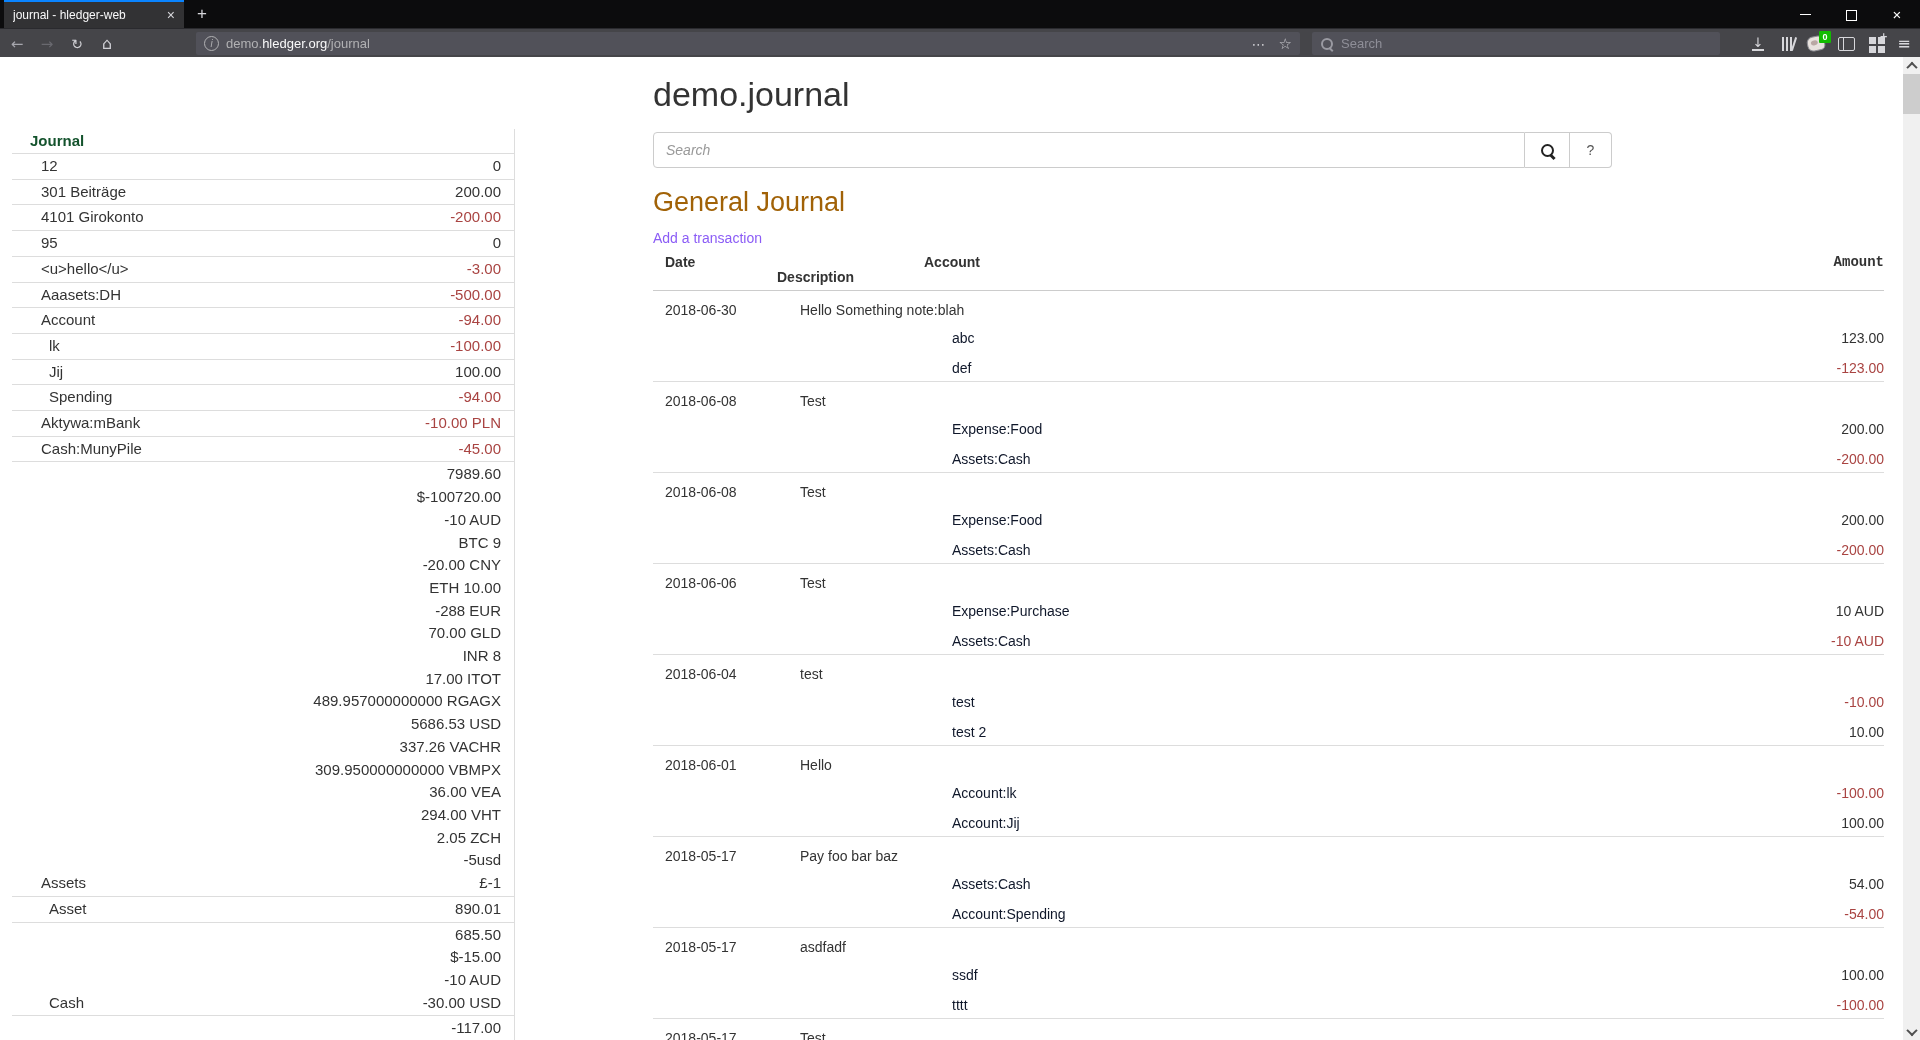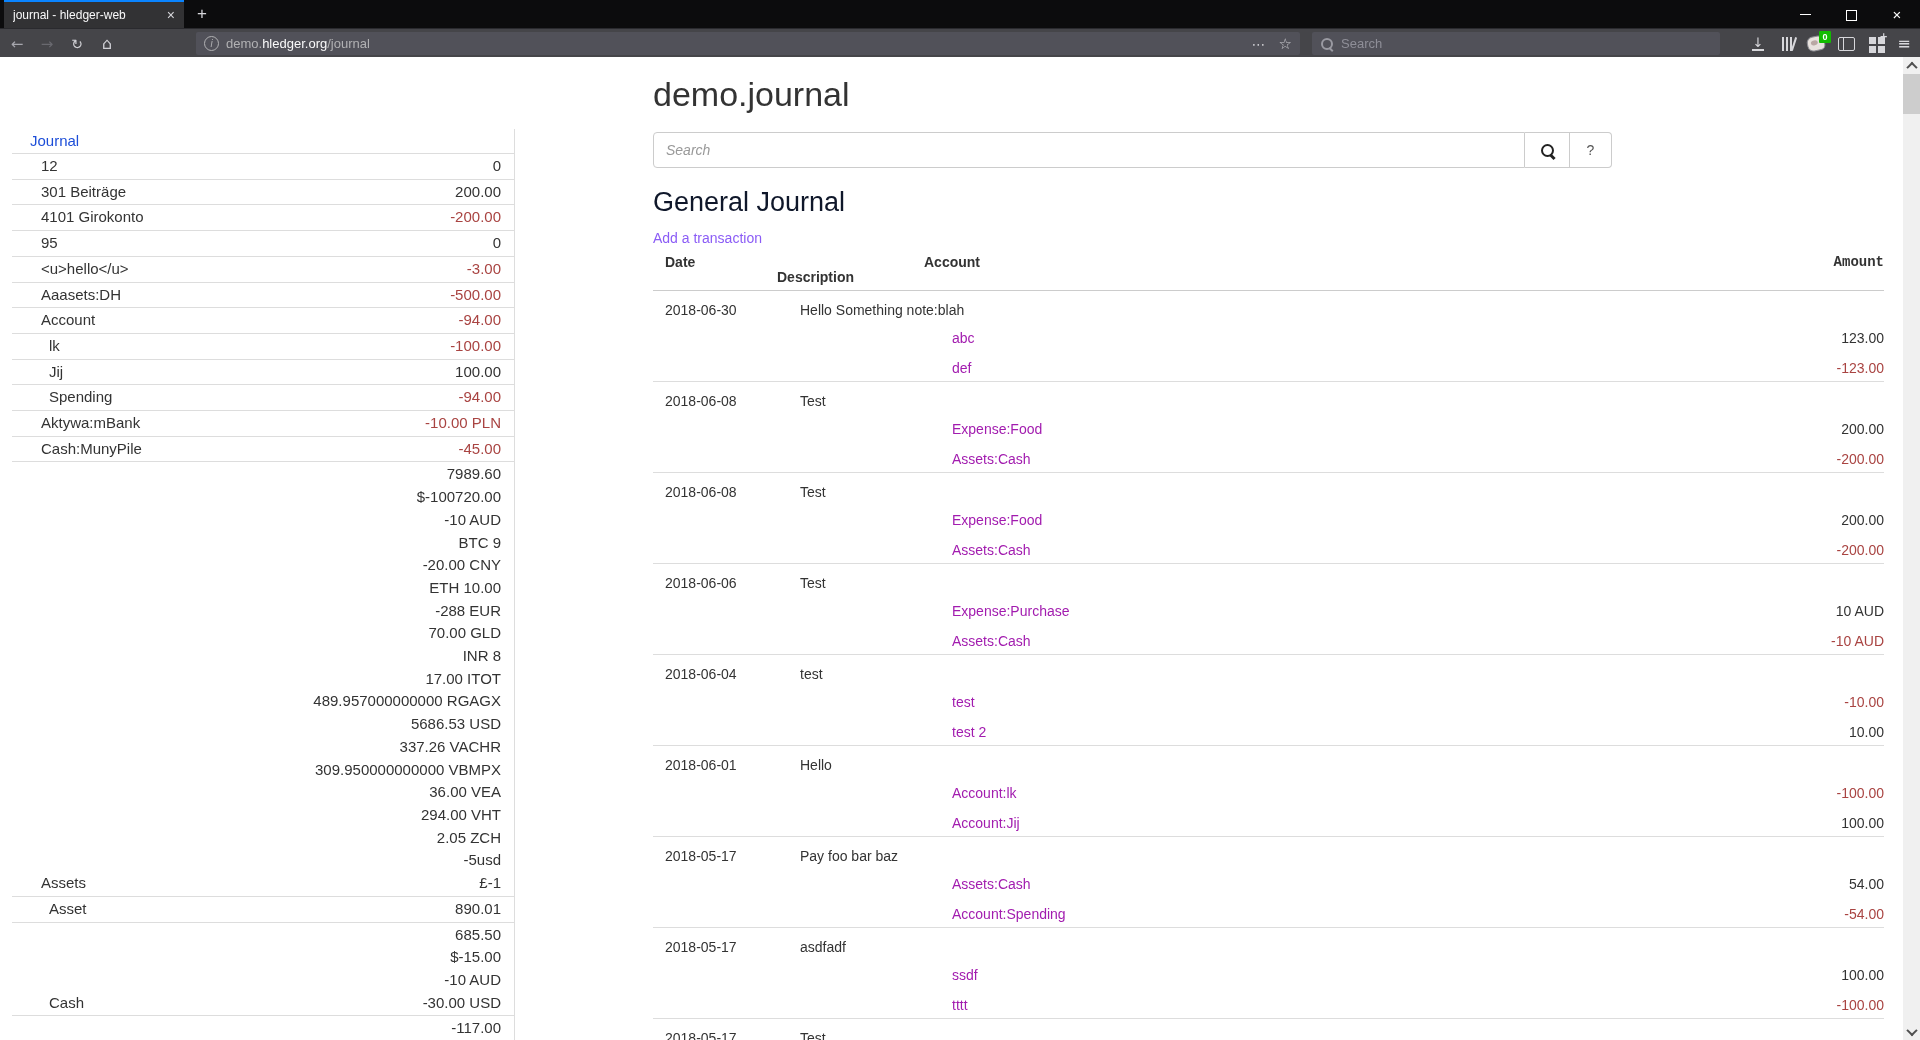--- a/index.html
+++ b/index.html
@@ -78,51 +78,51 @@
   .chev.down{transform:rotate(225deg) translate(1px,1px);}
   #sb-up{top:0;} #sb-down{bottom:0;}
   #sb-thumb{position:absolute;left:0;top:17px;width:17px;height:40px;background:#cdcdcd;}
 
   
   #content{position:absolute;left:0;top:57px;width:1903px;height:983px;background:#fff;overflow:hidden;}
 
   
   #sidebar{position:absolute;left:12px;top:72px;width:503px;border-right:1px solid #ddd;box-sizing:border-box;}
   #journal-row{padding:3px 13px 4px 18px;font-size:15px;}
-  #journal-link{color:#1d4ed8;font-weight:normal;text-decoration:none;}
+  #journal-link{color:#14532d;font-weight:bold;text-decoration:none;}
   .srow{border-top:1px solid #ddd;padding:1px 13px 1px 0;display:flex;align-items:flex-end;
         font-size:15px;line-height:22.7px;}
   .srow .nm{color:#333;text-decoration:none;white-space:nowrap;}
   .d1{margin-left:29px;} .d2{margin-left:37px;}
   .srow .amt{margin-left:auto;text-align:right;white-space:pre-line;color:#333;}
   .neg{color:#a94442 !important;}
 
   
   #main{position:absolute;left:653px;top:0;width:1231px;}
   h1#page-title{margin:18px 0 0;font-size:34px;line-height:38px;font-weight:500;color:#333;}
   #search-form{margin-top:19px;height:36px;display:flex;width:959px;}
   #search-input{flex:1;height:36px;box-sizing:border-box;border:1px solid #ccc;border-radius:4px 0 0 4px;
       padding:6px 12px;font-size:14px;font-family:"Liberation Sans",sans-serif;outline:none;color:#333;}
   #search-input::placeholder{color:#999;font-style:italic;}
   .sbtn{height:36px;box-sizing:border-box;background:#fff;border:1px solid #ccc;border-left:none;
       display:flex;align-items:center;justify-content:center;cursor:pointer;}
   #search-go{width:45px;}
   #search-help{width:42px;border-radius:0 4px 4px 0;font-size:14px;color:#555;}
   .mag-dark{display:inline-block;width:9px;height:9px;border:2.5px solid #222;border-radius:50%;position:relative;}
   .mag-dark:after{content:"";position:absolute;left:8px;top:8px;width:2.5px;height:6px;background:#222;transform:rotate(-45deg);}
-  h2#section-title{margin:19px 0 0;font-size:27px;line-height:30px;font-weight:500;color:#0f172a;}
+  h2#section-title{margin:19px 0 0;font-size:27px;line-height:30px;font-weight:500;color:#a16207;}
   #add-link{display:inline-block;margin-top:11px;font-size:14px;line-height:20px;color:#8b5cf6;text-decoration:none;}
   #thead{display:flex;padding:4px 0 3px;border-bottom:1px solid #ccc;font-size:14px;font-weight:bold;line-height:20px;}
   .hdate{margin-left:12px;width:112px;} .hdesc{width:147px;margin-top:15px;} .hacct{flex:1;} .hamt{text-align:right;font-family:Liberation Mono, monospace;}
   .txn{position:relative;height:90px;border-bottom:1px solid #ddd;font-size:14px;}
   .l1{position:absolute;top:9px;left:0;right:0;display:flex;line-height:20px;}
   .tdate{margin-left:12px;width:135px;} .tdesc{flex:1;}
   .pl{position:absolute;left:0;right:0;display:flex;line-height:20px;}
   .p1{top:37px;} .p2{top:67px;}
-  .pacct{margin-left:299px;color:#a21caf;text-decoration:none;}
+  .pacct{margin-left:299px;color:#0f172a;text-decoration:none;}
   .pamt{margin-left:auto;color:#333;}
 </style>
 </head>
 <body>
 
 <div id="titlebar">
   <div class="tab">
     <span class="tab-title">journal - hledger-web</span>
     <span class="tab-close">×</span>
   </div>

